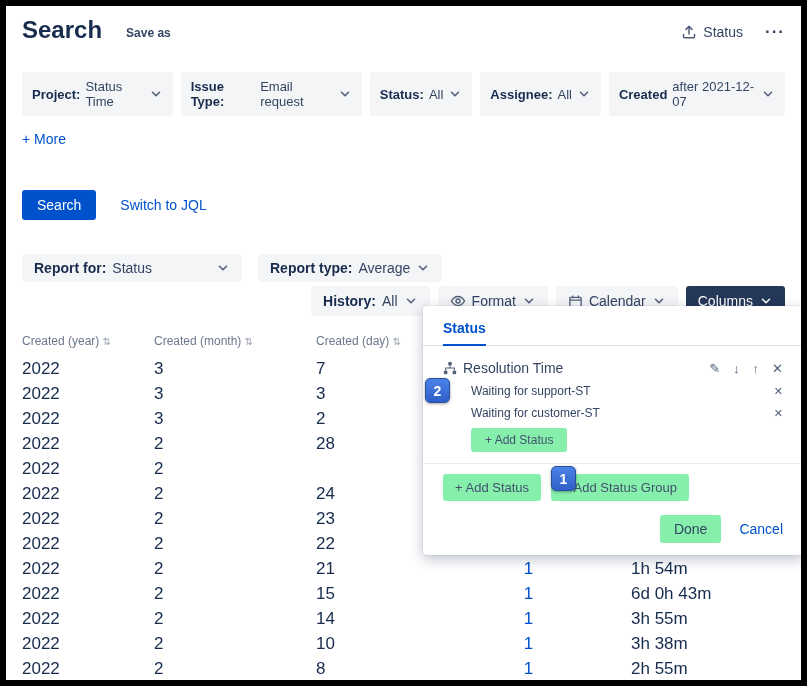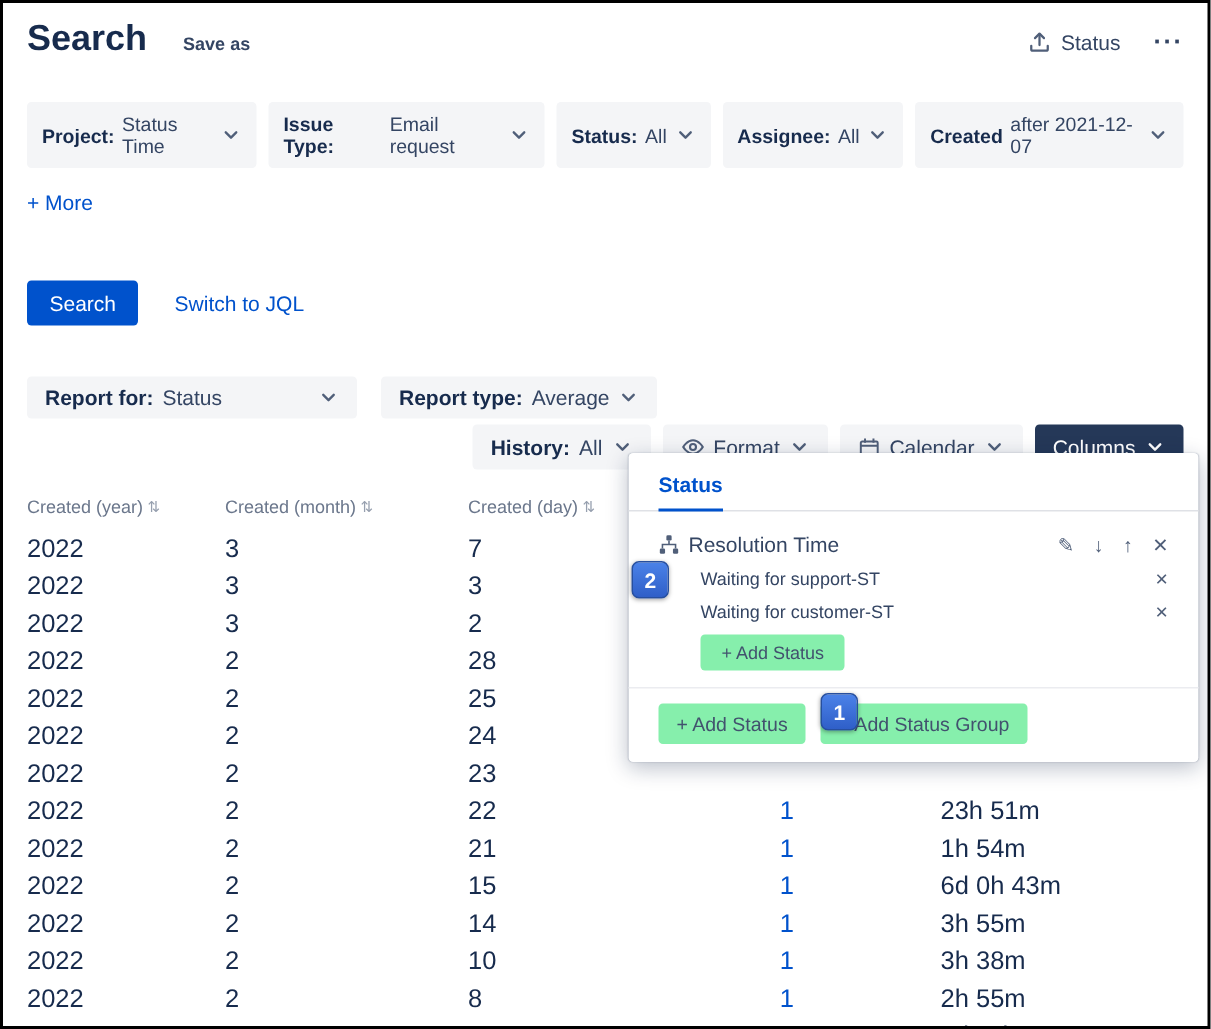--- a/index.html
+++ b/index.html
@@ -1,20 +1,20 @@
 <!DOCTYPE html>
 <html><head>
 <meta charset="utf-8">
 <style>
   * { box-sizing: border-box; }
   body { margin: 0; background: #fff; }
   .page {
     position: relative;
     width: 807px; height: 686px;
-    border: 2px solid #000000;
+    border: 6px solid #000000;
     background: #fff;
     font-family: "Liberation Sans", sans-serif;
     color: #172B4D;
     overflow: hidden;
   }
   
   .header { display: flex; align-items: flex-end; padding: 10px 16px 0; }
   .page-title { font-size: 24px; font-weight: 700; line-height: 28px; }
   .save-as { font-size: 12px; font-weight: 600; color: #344563; margin-left: 24px; margin-bottom: 4px; cursor: pointer; }
   .header-right { margin-left: auto; display: flex; align-items: center; gap: 22px; margin-bottom: 4px; }
@@ -290,21 +290,20 @@
       <div class="td c-year">2022</div>
       <div class="td c-month">2</div>
       <div class="td c-day">28</div>
       <div class="td c-count count-link"></div>
       <div class="td c-dur"></div>
     </div>
 
     <div class="tr">
       <div class="td c-year">2022</div>
       <div class="td c-month">2</div>
-      <div class="td c-day">25</div>
       <div class="td c-count count-link"></div>
       <div class="td c-dur"></div>
     </div>
 
     <div class="tr">
       <div class="td c-year">2022</div>
       <div class="td c-month">2</div>
       <div class="td c-day">24</div>
       <div class="td c-count count-link"></div>
       <div class="td c-dur"></div>
@@ -409,19 +408,23 @@
         <span>Waiting for customer-ST</span>
         <span class="item-x">✕</span>
       </div>
     </div>
     <span class="btn-subtle add-status-inner">+ Add Status</span>
     <div class="popup-sep"></div>
     <div class="popup-footer-btns">
       <span class="btn-subtle">+ Add Status</span>
       <span class="btn-subtle">+ Add Status Group</span>
     </div>
+    <div class="popup-actions">
+      <span class="btn-subtle done-btn">Done</span>
+      <span class="cancel-link">Cancel</span>
+    </div>
   </div>
 
   
   <div class="callout callout-1">1</div>
   <div class="callout callout-2">2</div>
 
 </div>
 
 </body></html>

